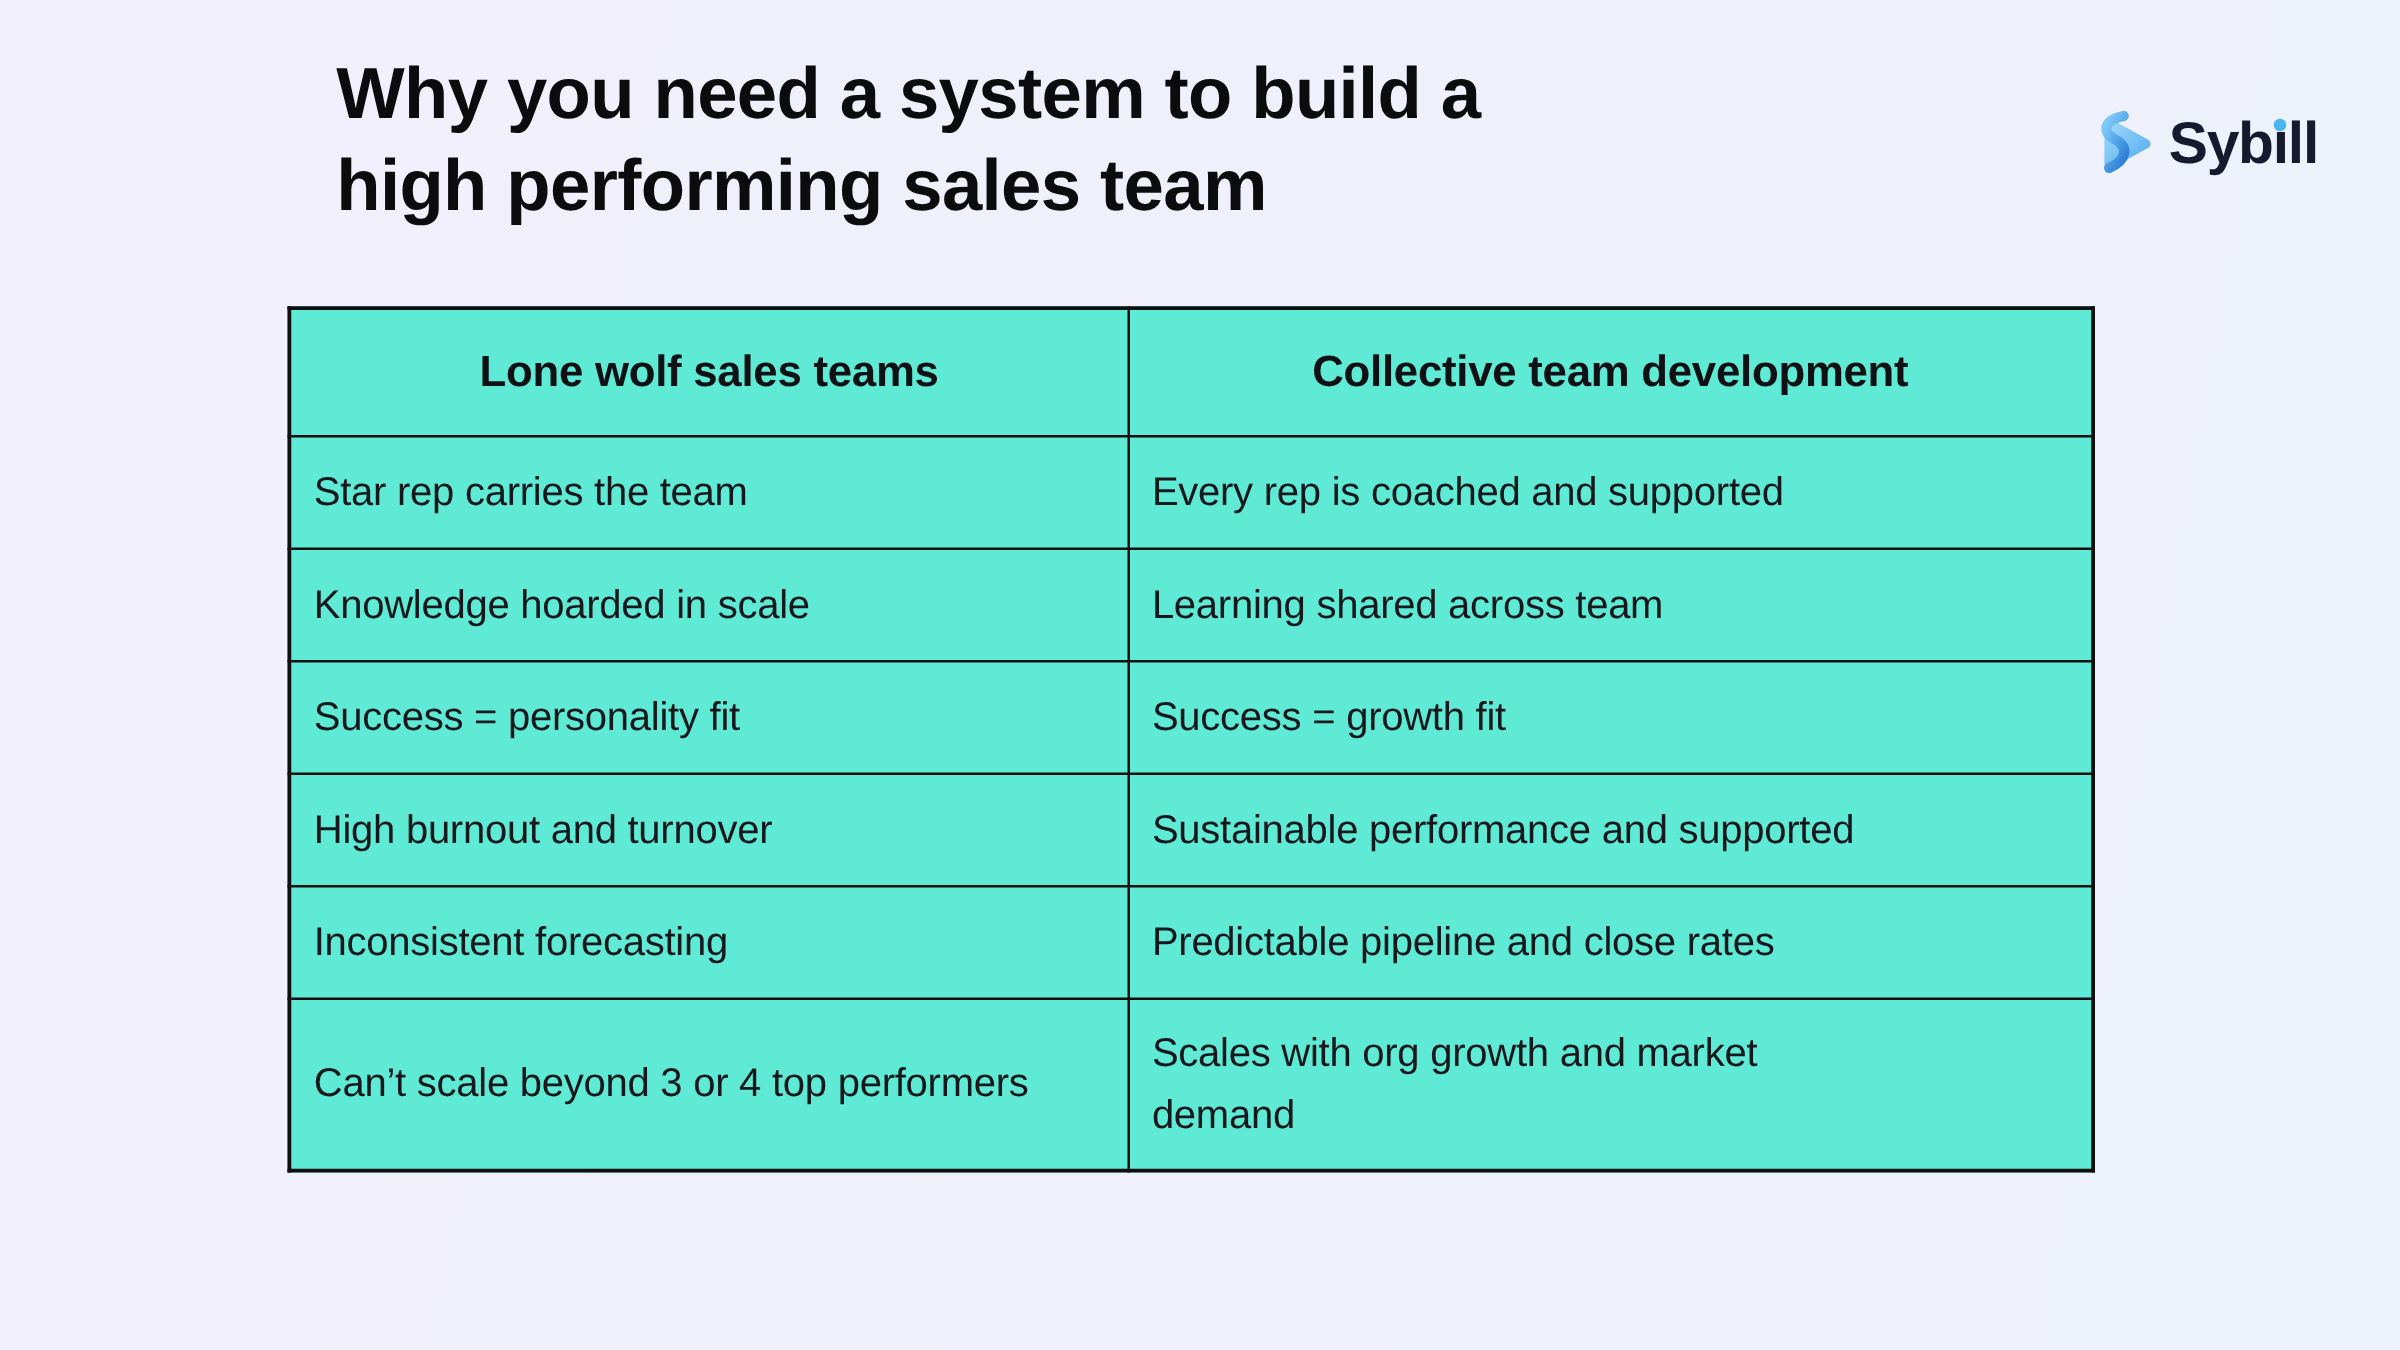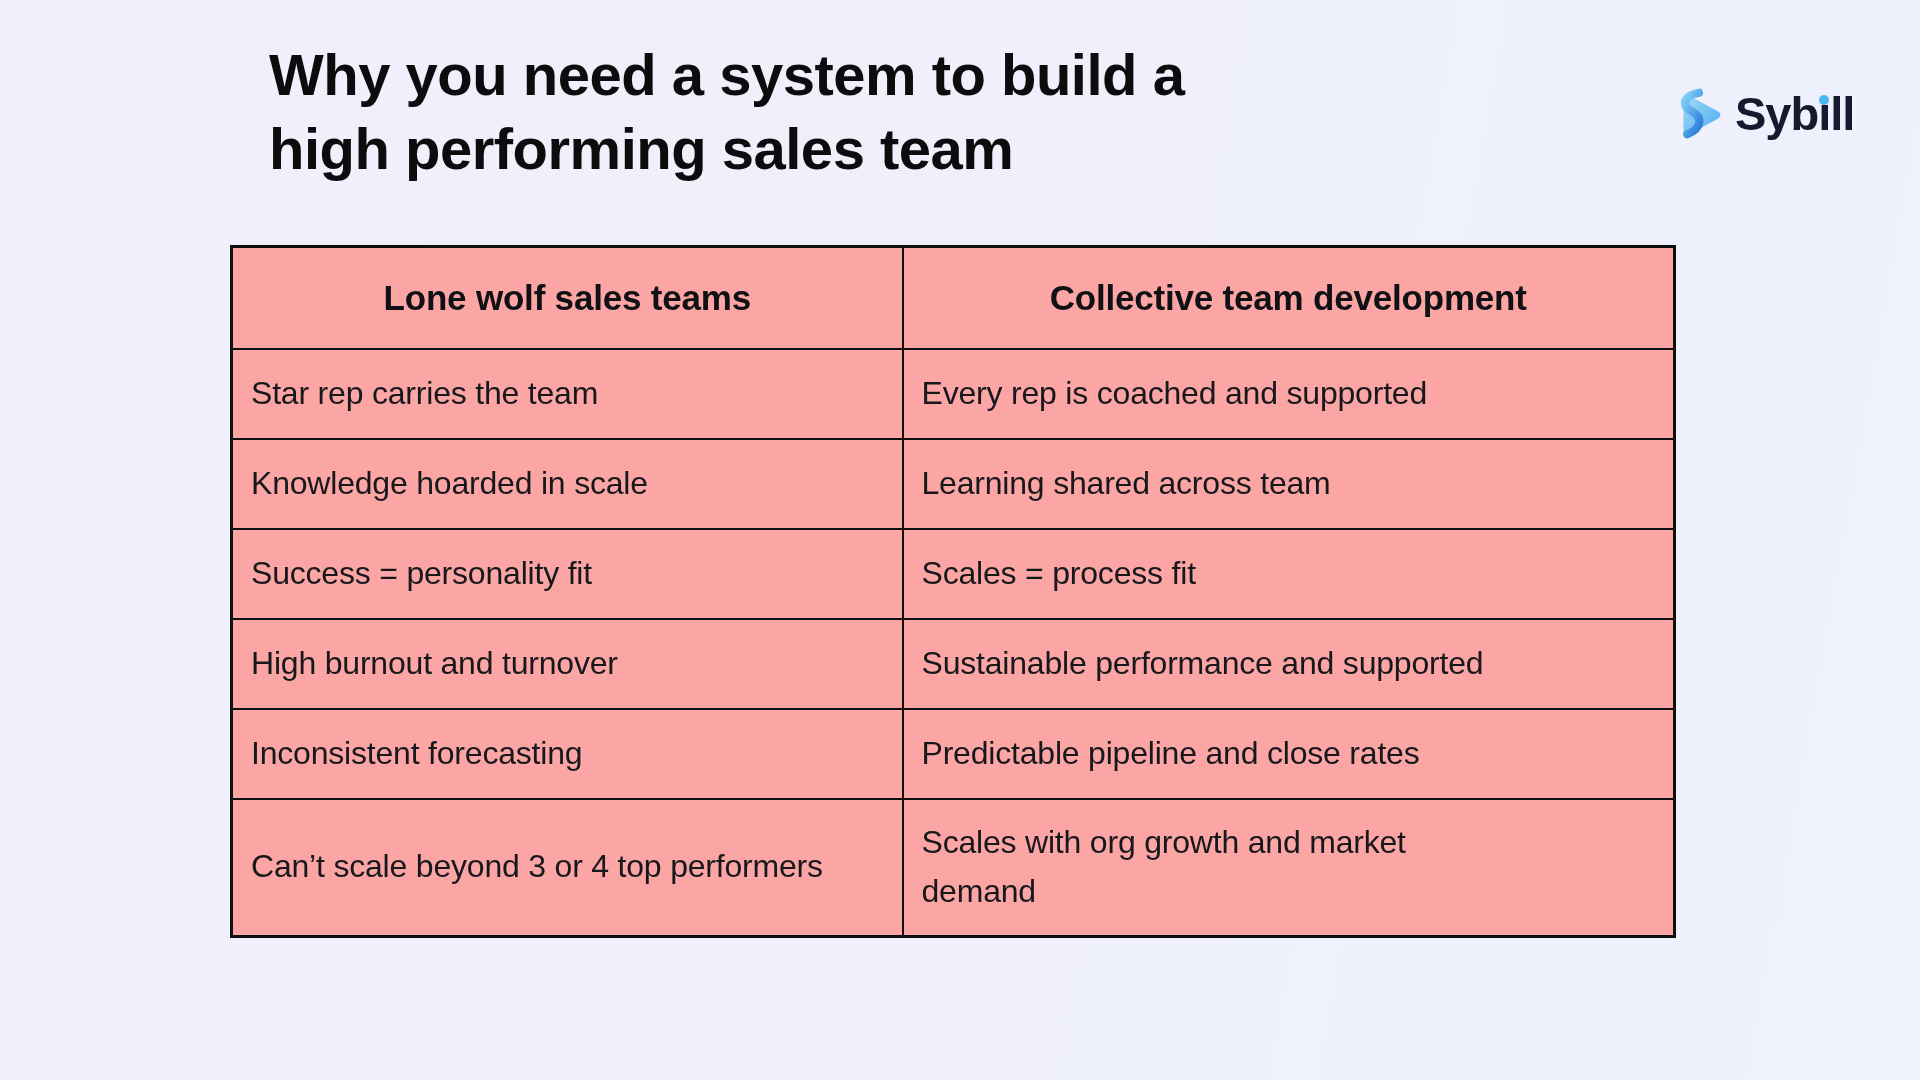--- a/index.html
+++ b/index.html
@@ -54,21 +54,21 @@
     background: #49b5f2;
   }
 
   
   .compare-table {
     position: absolute;
     left: 230px; top: 245px;
     width: 1443px;
     border-collapse: collapse;
     table-layout: fixed;
-    background: #fca5a5;
+    background: #5eead4;
     border: 3px solid #0f0f10;
   }
   .compare-table col.col-left  { width: 671px; }
   .compare-table col.col-right { width: 772px; }
   .compare-table th, .compare-table td {
     border: 2px solid #0f0f10;
     vertical-align: middle;
   }
   .compare-table th {
     height: 102px;
@@ -142,21 +142,21 @@
         </td>
         <td>
           <div class="cell-text">Learning shared across team</div>
         </td>
       </tr>
       <tr>
         <td>
           <div class="cell-text">Success = personality fit</div>
         </td>
         <td>
-          <div class="cell-text">Scales = process fit</div>
+          <div class="cell-text">Success = growth fit</div>
         </td>
       </tr>
       <tr>
         <td>
           <div class="cell-text">High burnout and turnover</div>
         </td>
         <td>
           <div class="cell-text">Sustainable performance and supported</div>
         </td>
       </tr>

